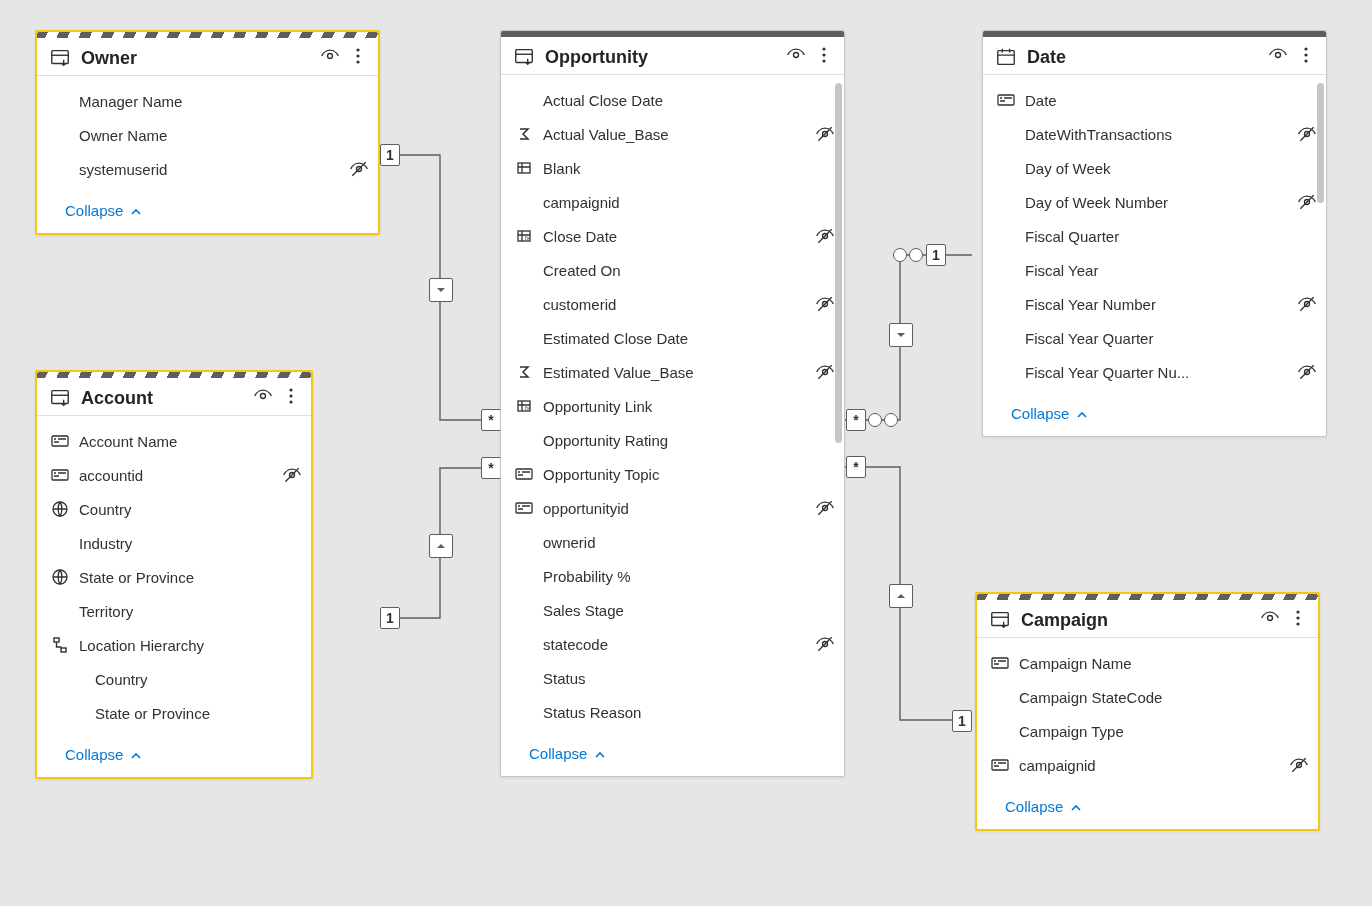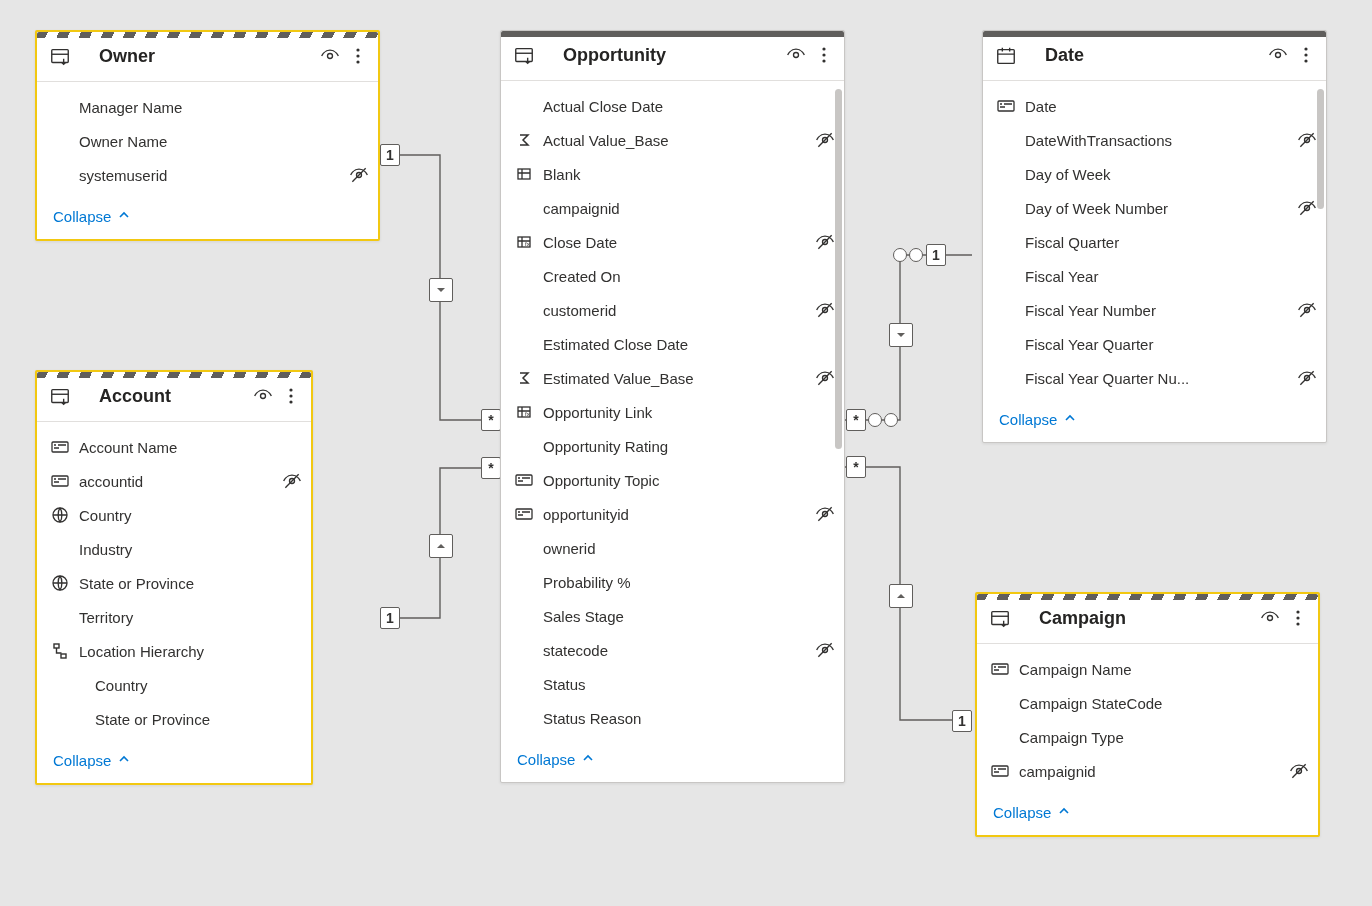--- a/index.html
+++ b/index.html
@@ -35,24 +35,24 @@
     border-top-right-radius: 2px;
   }
   .titlebar-solid {
     height: 6px;
     background: #605e5c;
     border-top-left-radius: 2px;
     border-top-right-radius: 2px;
   }
   .tbl-header {
     display: flex;
-    align-items: flex-start;
-    padding: 8px 12px 12px 12px;
+    align-items: flex-end;
+    padding: 8px 12px 6px 12px;
     border-bottom: 1px solid #e1dfdd;
-    gap: 28px;
+    gap: 10px;
   }
   .tbl-header .tbl-icon { width: 22px; height: 22px; flex-shrink: 0; }
   .tbl-header .tbl-title { font-size: 18px; font-weight: 600; flex: 1; }
   .tbl-header .hdr-actions { display: flex; align-items: center; gap: 10px; }
   .tbl-body {
     flex: 1;
     overflow: hidden;
     position: relative;
   }
   .field-list {
@@ -68,23 +68,24 @@
   .field .ficon { width: 18px; flex-shrink:0; display:flex; justify-content:center; }
   .field .fname { flex: 1; font-size: 15px; color: #323130; white-space: nowrap; overflow: hidden; text-overflow: ellipsis; }
   .field .fsuffix { width: 22px; display:flex; justify-content:center; }
   .field.child .fname { padding-left: 16px; }
 
   .collapse-row {
     padding: 10px 16px 14px 16px;
     color: #0078d4;
     font-size: 15px;
     display: flex;
-    align-items: flex-start;
+    align-items: flex-end;
     gap: 6px;
     cursor: pointer;
+    margin-left: 12px;
   }
 
   .scrollbar {
     position: absolute;
     right: 2px;
     width: 7px;
     background: #c8c6c4;
     border-radius: 4px;
   }
 

